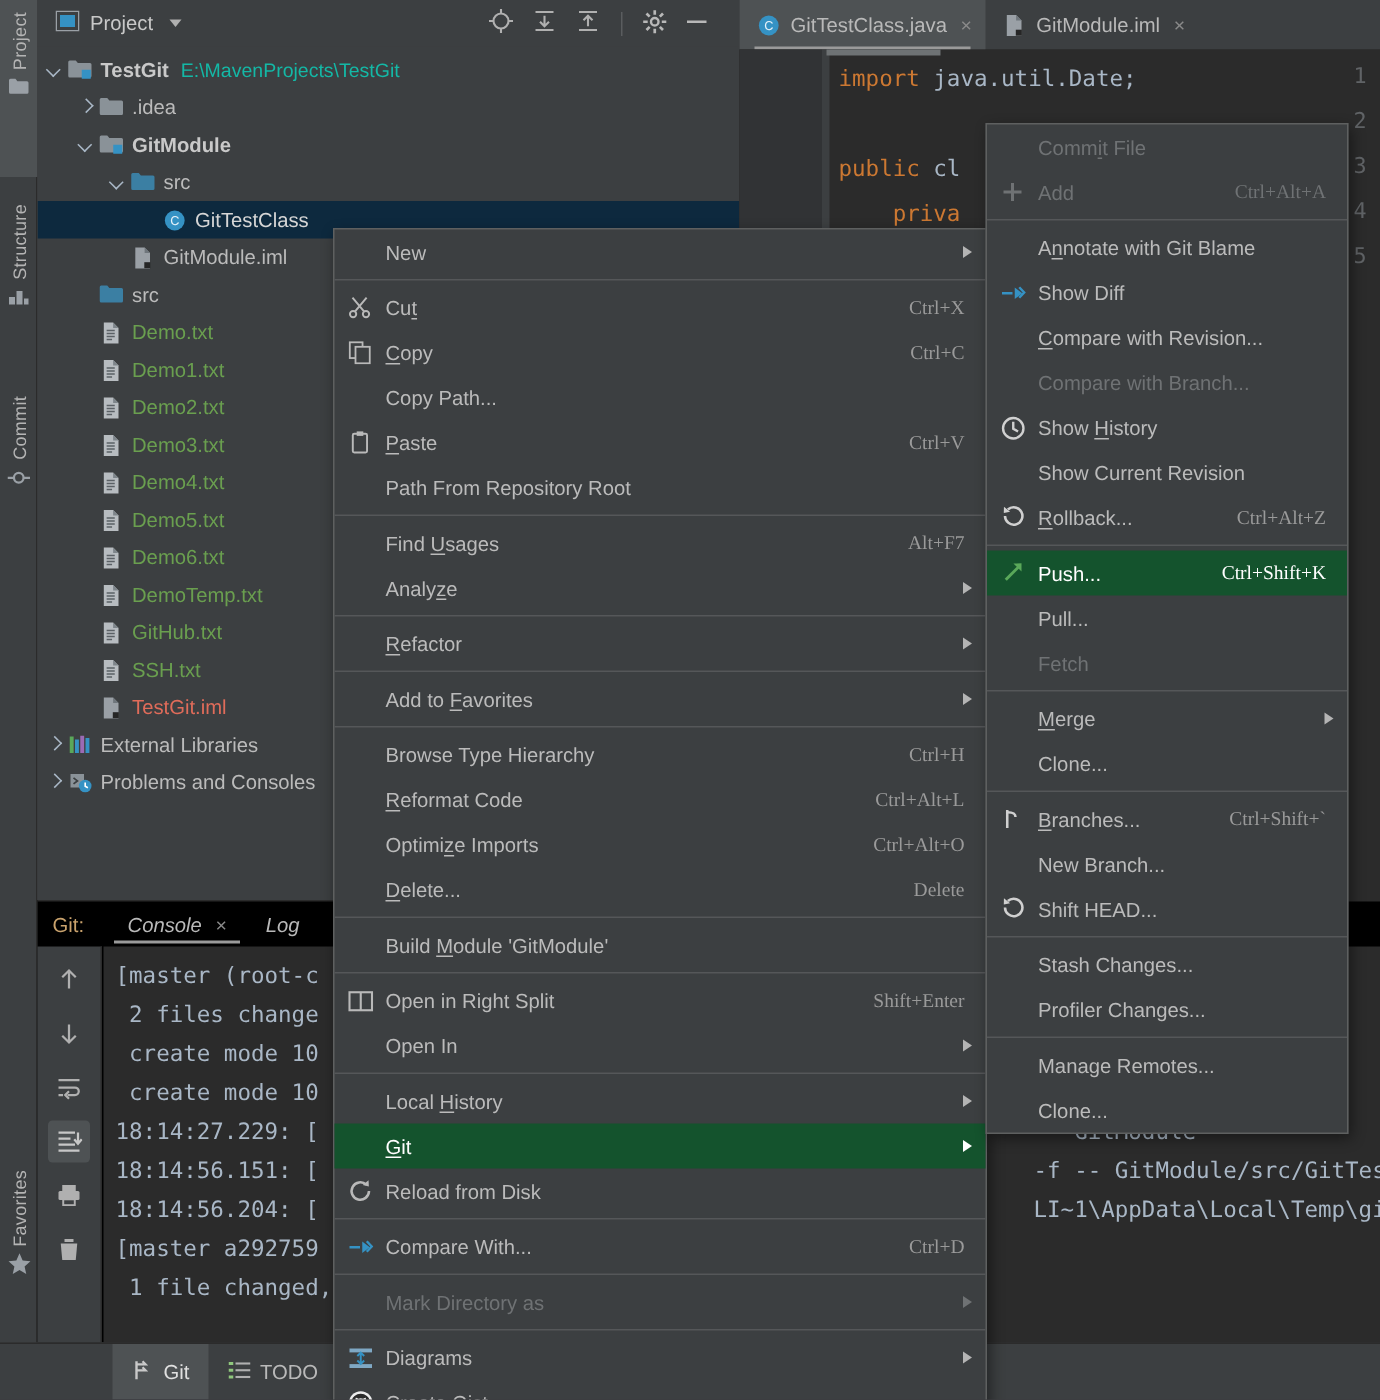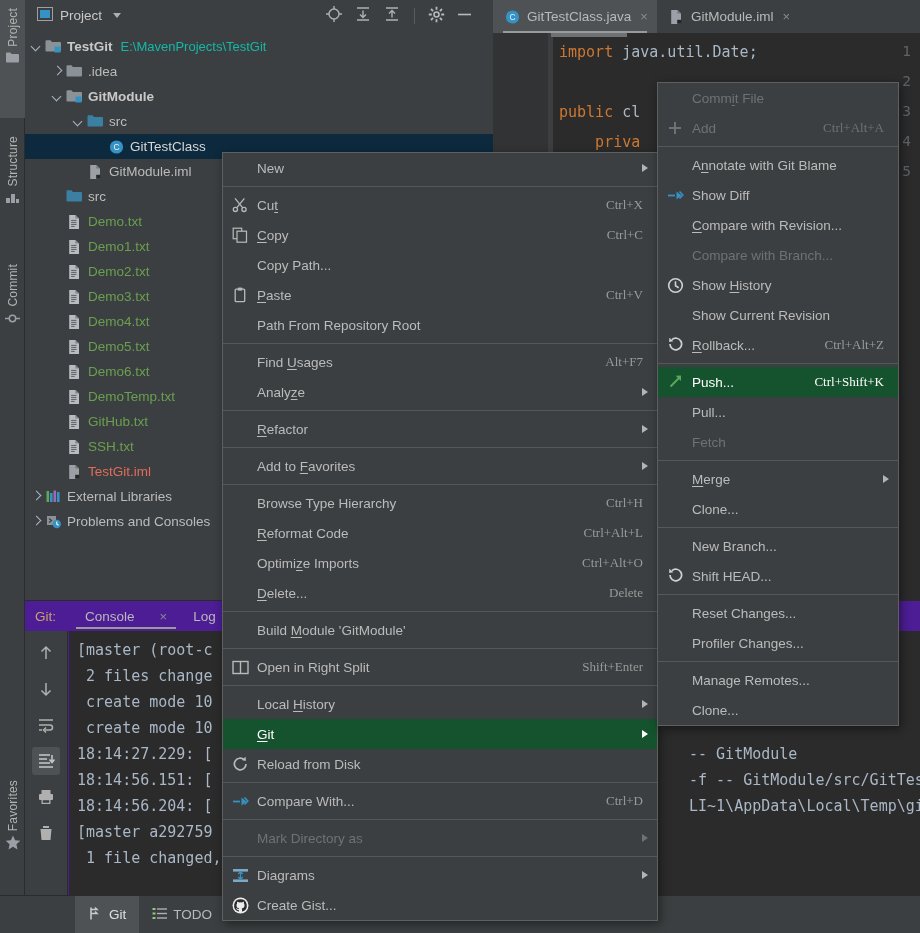--- a/index.html
+++ b/index.html
@@ -106,31 +106,31 @@
   .pl{ color:#a9b7c6; }
   #modbar{
     position:absolute; left:55px; top:0; width:5px; background:#3c3f41;
   }
   #scrolltop{
     position:absolute; left:58px; top:0; width:76px; height:4px; background:#6e7274;
   }
 
   
   #git-panel{
-    position:absolute; left:25px; top:600px; right:0; height:295px; background:#4c1d95;
+    position:absolute; left:25px; top:600px; right:0; height:295px; background:#000000;
     border-top:1px solid #2b2b2b;
   }
   #git-tabrow{
     height:30px; display:flex; align-items:center; padding-left:10px; gap:0;
     font-size:13.5px; position:relative;
   }
   #git-tabrow .gtlabel{ color:#c9a26d; margin-right:16px; }
   .gtab{
-    padding:0 13px; height:30px; display:flex; align-items:center; gap:22px;
-    color:#b9b9b9; position:relative; cursor:default;
+    padding:0 13px; height:30px; display:flex; align-items:center; gap:6px;
+    color:#b9b9b9; position:relative; cursor:default;font-style:italic;
   }
   .gtab.active::after{
     content:""; position:absolute; left:4px; right:4px; bottom:2px; height:2.5px; background:#9a9a9a;
   }
   #git-sidebar{
     position:absolute; left:0; top:30px; bottom:0; width:43px; background:#3c3f41;
     border-right:1px solid #2b2b2b;
     display:flex; flex-direction:column; align-items:center; padding-top:8px; gap:8px;
   }
   .gbtn{ width:28px; height:28px; display:flex; align-items:center; justify-content:center; border-radius:3px; }
@@ -691,20 +691,25 @@
           <span style="display: inline-flex; align-items: center;">
             <svg width="17" height="15" viewBox="0 0 17 15">
               <rect x="1" y="1.5" width="15" height="12" fill="none" stroke="#b9b9b9" stroke-width="1.4"></rect>
               <path d="M8.5 1.5v12" stroke="#b9b9b9" stroke-width="1.4"></path>
             </svg>
           </span>
         </span>
         <span class="mtext">Open in Right Split</span>
         <span class="macc">Shift+Enter</span>
       </div>
+      <div class="mi">
+        <span class="mico"></span>
+        <span class="mtext">Open In</span>
+        <span class="sub"></span>
+      </div>
       <div class="msep"></div>
       <div class="mi">
         <span class="mico"></span>
         <span class="mtext">Local <u>H</u>istory</span>
         <span class="sub"></span>
       </div>
       <div class="mi hl">
         <span class="mico"></span>
         <span class="mtext"><u>G</u>it</span>
         <span class="sub"></span>
@@ -861,38 +866,50 @@
         <span class="mico"></span>
         <span class="mtext"><u>M</u>erge</span>
         <span class="sub"></span>
       </div>
       <div class="mi">
         <span class="mico"></span>
         <span class="mtext">Clone...</span>
       </div>
       <div class="msep"></div>
       <div class="mi">
+        <span class="mico">
+          <span style="display: inline-flex; align-items: center;">
+            <svg width="15" height="16" viewBox="0 0 15 16">
+              <path d="M3.5 2v12" stroke="#d0d0d0" stroke-width="1.7"></path>
+              <path d="M3.5 3.5c5 0 5.5 1.4 5.5 3.2" fill="none" stroke="#d0d0d0" stroke-width="1.7"></path>
+            </svg>
+          </span>
+        </span>
+        <span class="mtext"><u>B</u>ranches...</span>
+        <span class="macc">Ctrl+Shift+`</span>
+      </div>
+      <div class="mi">
         <span class="mico"></span>
         <span class="mtext">New Branch...</span>
       </div>
       <div class="mi">
         <span class="mico">
           <span style="display: inline-flex; align-items: center;">
             <svg width="17" height="16" viewBox="0 0 17 16">
               <path d="M3 7a5.8 5.8 0 1 0 1.9-4.3" fill="none" stroke="#d0d0d0" stroke-width="1.7"></path>
               <polygon points="2.3,0.8 2.2,5 6.4,4.2" fill="#d0d0d0"></polygon>
             </svg>
           </span>
         </span>
         <span class="mtext">Shift HEAD...</span>
       </div>
       <div class="msep"></div>
       <div class="mi">
         <span class="mico"></span>
-        <span class="mtext">Reset Changes...</span>
+        <span class="mtext">Stash Changes...</span>
       </div>
       <div class="mi">
         <span class="mico"></span>
         <span class="mtext">Profiler Changes...</span>
       </div>
       <div class="msep"></div>
       <div class="mi">
         <span class="mico"></span>
         <span class="mtext">Manage Remotes...</span>
       </div>

